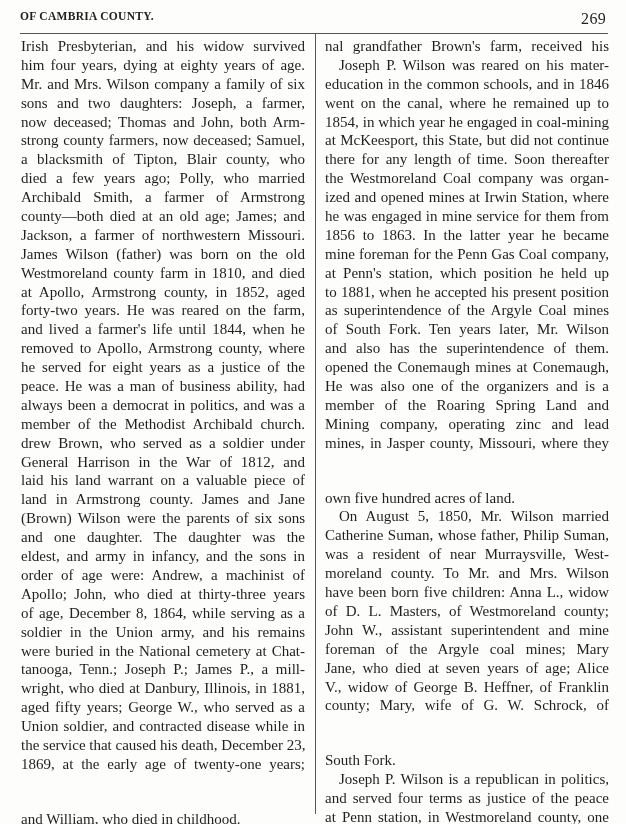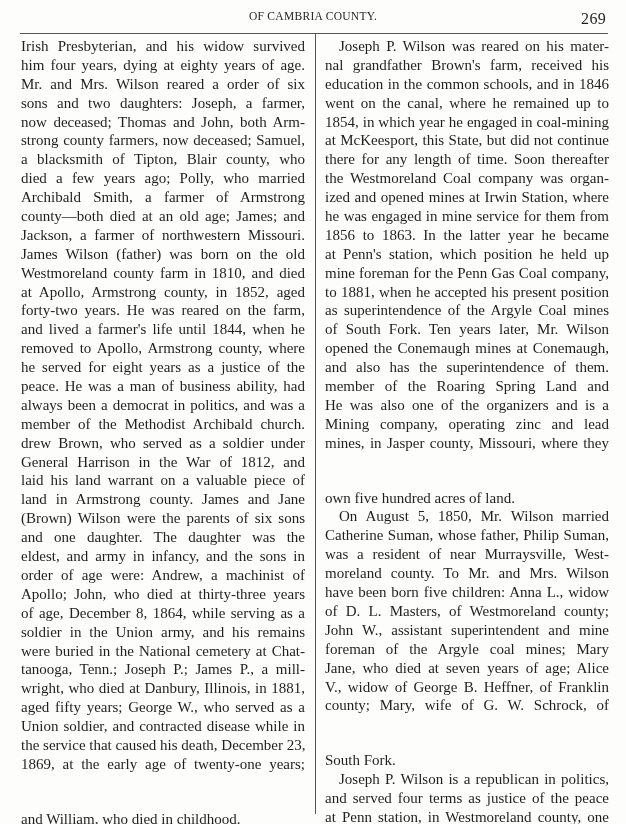--- a/index.html
+++ b/index.html
@@ -26,22 +26,23 @@
       top: 10px;
       left: 20px;
       width: 586px;
       height: 18px;
       font-size: 11.5px;
       letter-spacing: 0.3px;
     }
     .running-head .title {
       position: absolute;
       left: 0; right: 0;
-      text-align: center;
+      text-align: left;
       top: 0;
+      font-weight: bold;
     }
     .running-head .pageno {
       position: absolute;
       right: 0;
       top: 0;
       font-size: 16px;
     }
     .head-rule {
       position: absolute;
       top: 33px;
@@ -94,21 +95,21 @@
 
   <div class="running-head">
     <span class="title">OF CAMBRIA COUNTY.</span>
     <span class="pageno">269</span>
   </div>
   <div class="head-rule"></div>
 
   <div class="col col-left" id="left-col">
       <span class="line">Irish Presbyterian, and his widow survived</span>
       <span class="line">him four years, dying at eighty years of age.</span>
-      <span class="line">Mr. and Mrs. Wilson reared a order of six</span>
+      <span class="line">Mr. and Mrs. Wilson company a family of six</span>
       <span class="line">sons and two daughters: Joseph, a farmer,</span>
       <span class="line">now deceased; Thomas and John, both Arm-</span>
       <span class="line">strong county farmers, now deceased; Samuel,</span>
       <span class="line">a blacksmith of Tipton, Blair county, who</span>
       <span class="line">died a few years ago; Polly, who married</span>
       <span class="line">Archibald Smith, a farmer of Armstrong</span>
       <span class="line">county—both died at an old age; James; and</span>
       <span class="line">Jackson, a farmer of northwestern Missouri.</span>
       <span class="line">James Wilson (father) was born on the old</span>
       <span class="line">Westmoreland county farm in 1810, and died</span>
@@ -135,40 +136,40 @@
       <span class="line">tanooga, Tenn.; Joseph P.; James P., a mill-</span>
       <span class="line">wright, who died at Danbury, Illinois, in 1881,</span>
       <span class="line">aged fifty years; George W., who served as a</span>
       <span class="line">Union soldier, and contracted disease while in</span>
       <span class="line">the service that caused his death, December 23,</span>
       <span class="line">1869, at the early age of twenty-one years;</span>
       <span class="line last">and William, who died in childhood.</span>
     </div>
   <div class="col-divider"></div>
   <div class="col col-right" id="right-col">
+      <span class="line">nal grandfather Brown's farm, received his</span>
       <span class="line indent">Joseph P. Wilson was reared on his mater-</span>
-      <span class="line">nal grandfather Brown's farm, received his</span>
       <span class="line">education in the common schools, and in 1846</span>
       <span class="line">went on the canal, where he remained up to</span>
       <span class="line">1854, in which year he engaged in coal-mining</span>
       <span class="line">at McKeesport, this State, but did not continue</span>
       <span class="line">there for any length of time.  Soon thereafter</span>
       <span class="line">the Westmoreland Coal company was organ-</span>
       <span class="line">ized and opened mines at Irwin Station, where</span>
       <span class="line">he was engaged in mine service for them from</span>
       <span class="line">1856 to 1863.  In the latter year he became</span>
+      <span class="line">mine foreman for the Penn Gas Coal company,</span>
       <span class="line">at Penn's station, which position he held up</span>
-      <span class="line">mine foreman for the Penn Gas Coal company,</span>
       <span class="line">to 1881, when he accepted his present position</span>
       <span class="line">as superintendence of the Argyle Coal mines</span>
       <span class="line">of South Fork.  Ten years later, Mr. Wilson</span>
+      <span class="line">and also has the superintendence of them.</span>
       <span class="line">opened the Conemaugh mines at Conemaugh,</span>
-      <span class="line">and also has the superintendence of them.</span>
+      <span class="line">He was also one of the organizers and is a</span>
       <span class="line">member of the Roaring Spring Land and</span>
-      <span class="line">He was also one of the organizers and is a</span>
       <span class="line">Mining company, operating zinc and lead</span>
       <span class="line">mines, in Jasper county, Missouri, where they</span>
       <span class="line last">own five hundred acres of land.</span>
       <span class="line indent">On August 5, 1850, Mr. Wilson married</span>
       <span class="line">Catherine Suman, whose father, Philip Suman,</span>
       <span class="line">was a resident of near Murraysville, West-</span>
       <span class="line">moreland county.  To Mr. and Mrs. Wilson</span>
       <span class="line">have been born five children: Anna L., widow</span>
       <span class="line">of D. L. Masters, of Westmoreland county;</span>
       <span class="line">John W., assistant superintendent and mine</span>

